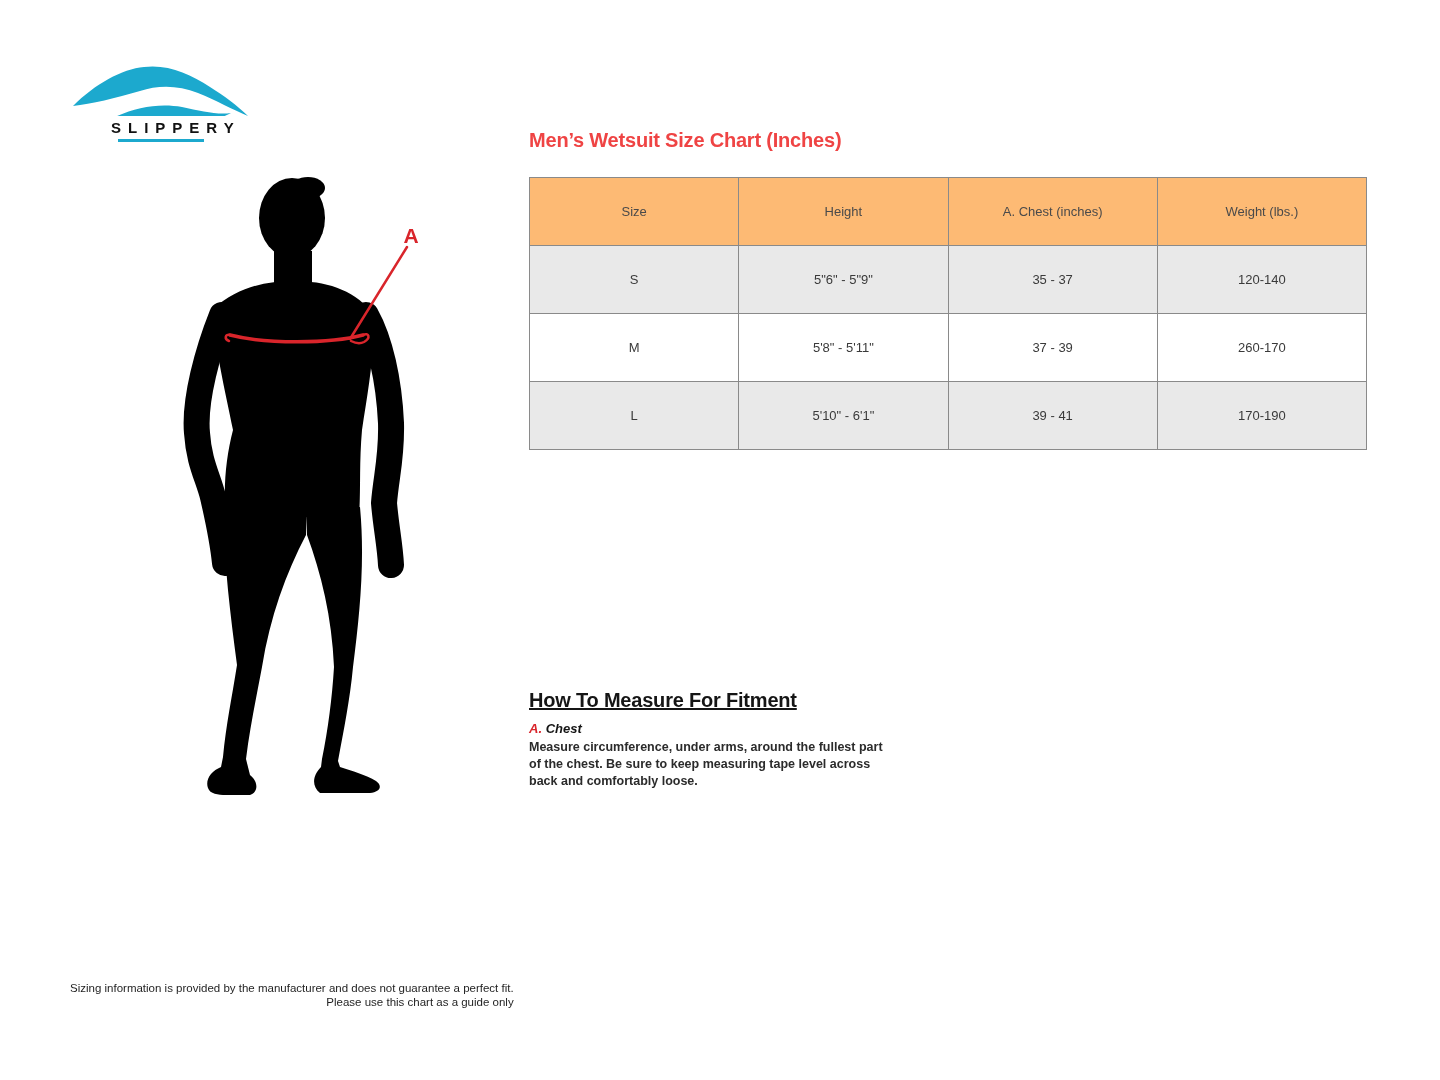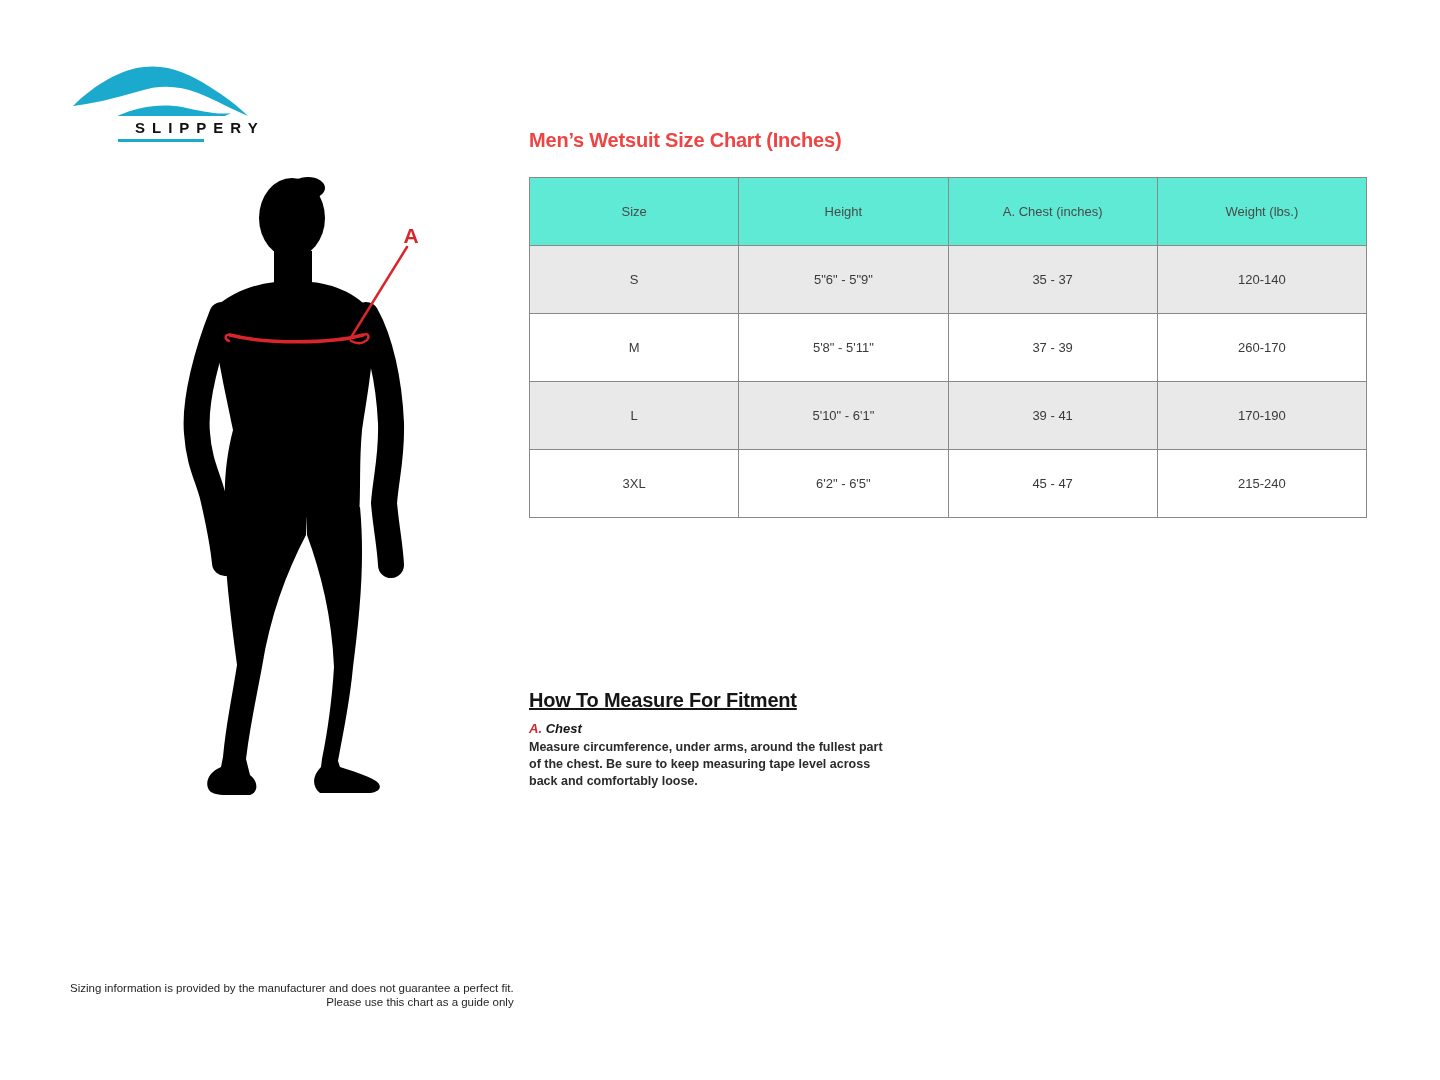--- a/index.html
+++ b/index.html
@@ -3,21 +3,21 @@
 <meta charset="utf-8">
 <style>
   * { margin: 0; padding: 0; box-sizing: border-box; }
   html, body { width: 1440px; height: 1080px; background: #ffffff; overflow: hidden; }
   body { font-family: "Liberation Sans", sans-serif; color: #1c1c1c; position: relative; }
 
   
   .logo { position: absolute; left: 70px; top: 62px; width: 190px; }
   .logo svg { display: block; }
   .brand-name {
-    margin-left: 65px; margin-top: 3px;
+    margin-left: 41px; margin-top: 3px;
     font-size: 15px; font-weight: 800; letter-spacing: 7px;
     color: #111111; white-space: nowrap;
   }
   .brand-underline { margin-left: 48px; margin-top: 3px; width: 86px; height: 3px; background: #1ca9ce; }
 
   
   .figure-wrap { position: absolute; left: 180px; top: 175px; width: 260px; height: 630px; }
   .figure-wrap svg { display: block; }
 
   
@@ -28,21 +28,21 @@
 
   table.size-table {
     position: absolute; left: 529px; top: 177px; width: 838px;
     border-collapse: collapse; table-layout: fixed;
   }
   table.size-table th, table.size-table td {
     border: 1px solid #8a8a8a;
     height: 68px; text-align: center; vertical-align: middle;
     font-size: 13px; font-weight: 400;
   }
-  table.size-table th { background: #5eead4; color: #4a4a4a; }
+  table.size-table th { background: #fdba74; color: #4a4a4a; }
   table.size-table td { background: #ffffff; color: #3a3a3a; }
   table.size-table tr.shaded td { background: #e9e9e9; }
 
   .measure-heading {
     position: absolute; left: 529px; top: 689px;
     font-size: 20px; font-weight: 700; letter-spacing: -0.2px; color: #151515; text-decoration: underline;
   }
   .measure-sub { position: absolute; left: 529px; top: 721px; font-size: 13px; font-weight: 700; font-style: italic; }
   .measure-sub .key { color: #d9252b; }
   .measure-sub .name { color: #151515; }
@@ -131,26 +131,20 @@
       <td>5'8" - 5'11"</td>
       <td>37 - 39</td>
       <td>260-170</td>
     </tr>
     <tr class="shaded">
       <td>L</td>
       <td>5'10" - 6'1"</td>
       <td>39 - 41</td>
       <td>170-190</td>
     </tr>
-    <tr>
-      <td>3XL</td>
-      <td>6'2" - 6'5"</td>
-      <td>45 - 47</td>
-      <td>215-240</td>
-    </tr>
   </tbody>
 </table>
 
 <div class="measure-heading">How To Measure For Fitment</div>
 <div class="measure-sub">
   <span class="key">A.</span>
   <span class="name">Chest</span>
 </div>
 <div class="measure-desc">Measure circumference, under arms, around the fullest part of the chest. Be sure to keep measuring tape level across back and comfortably loose.</div>
 

